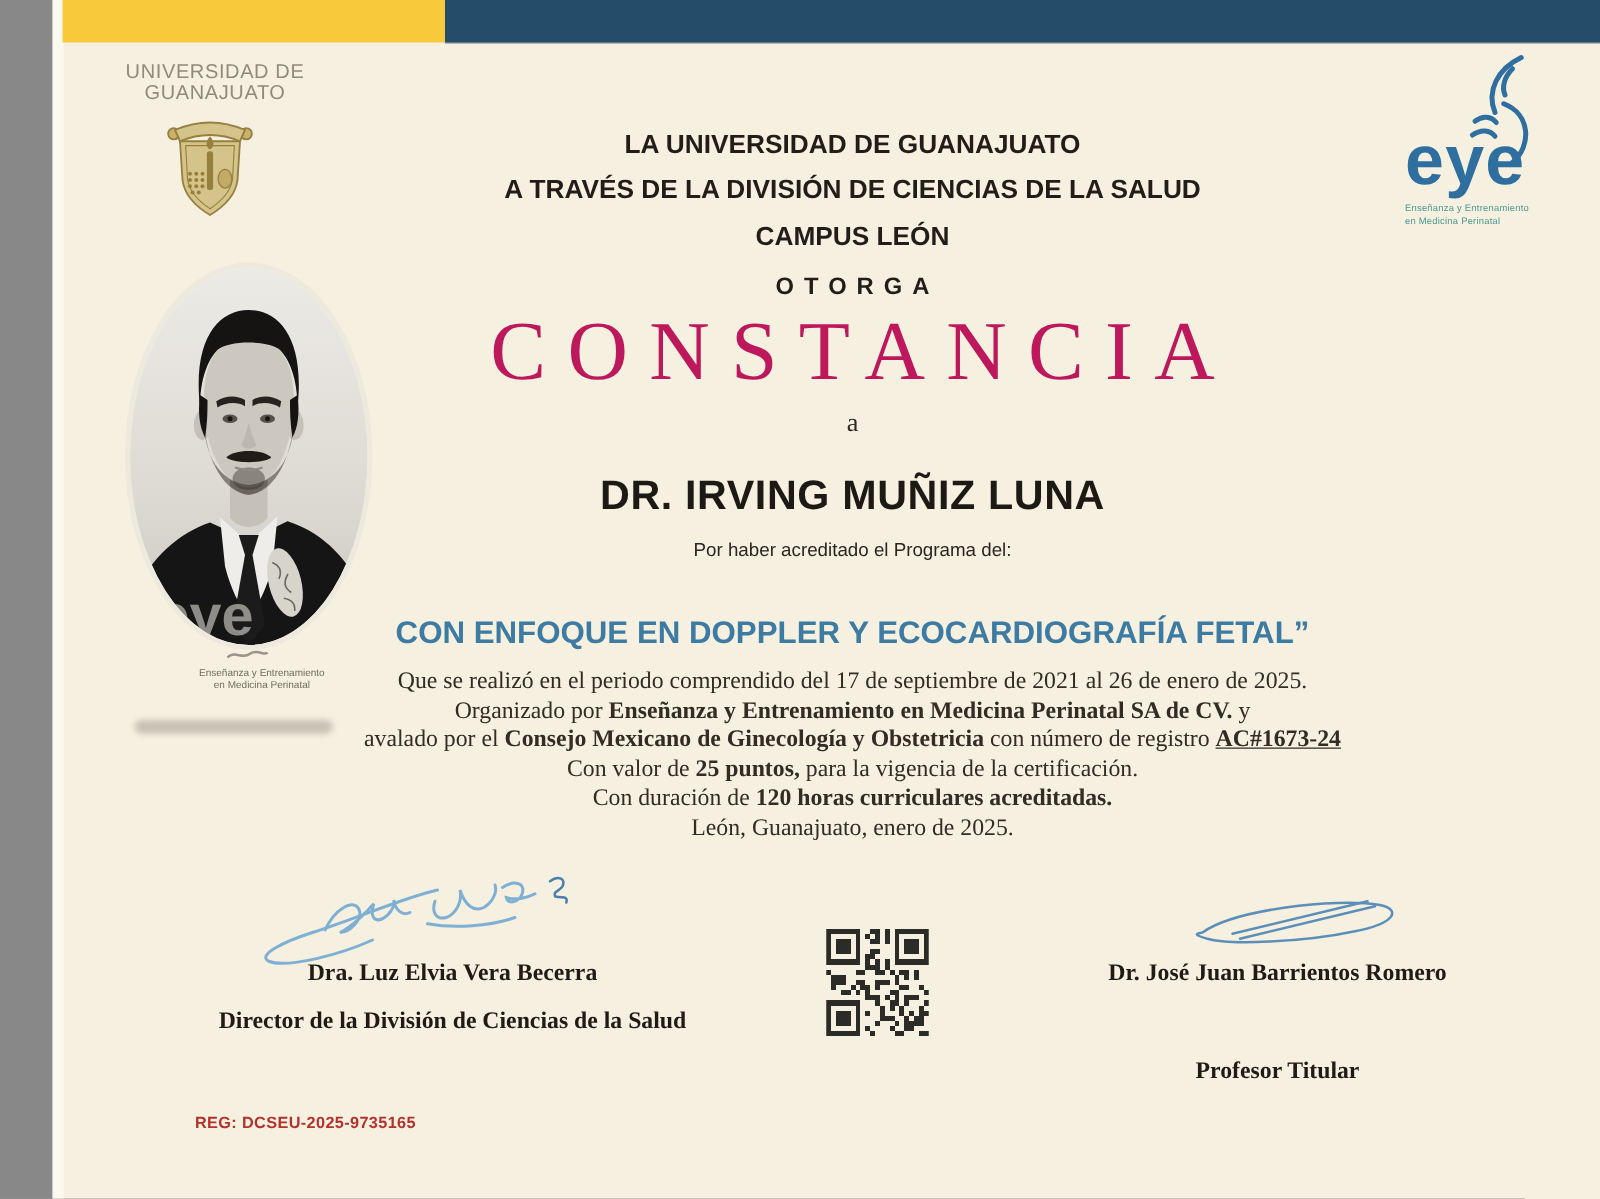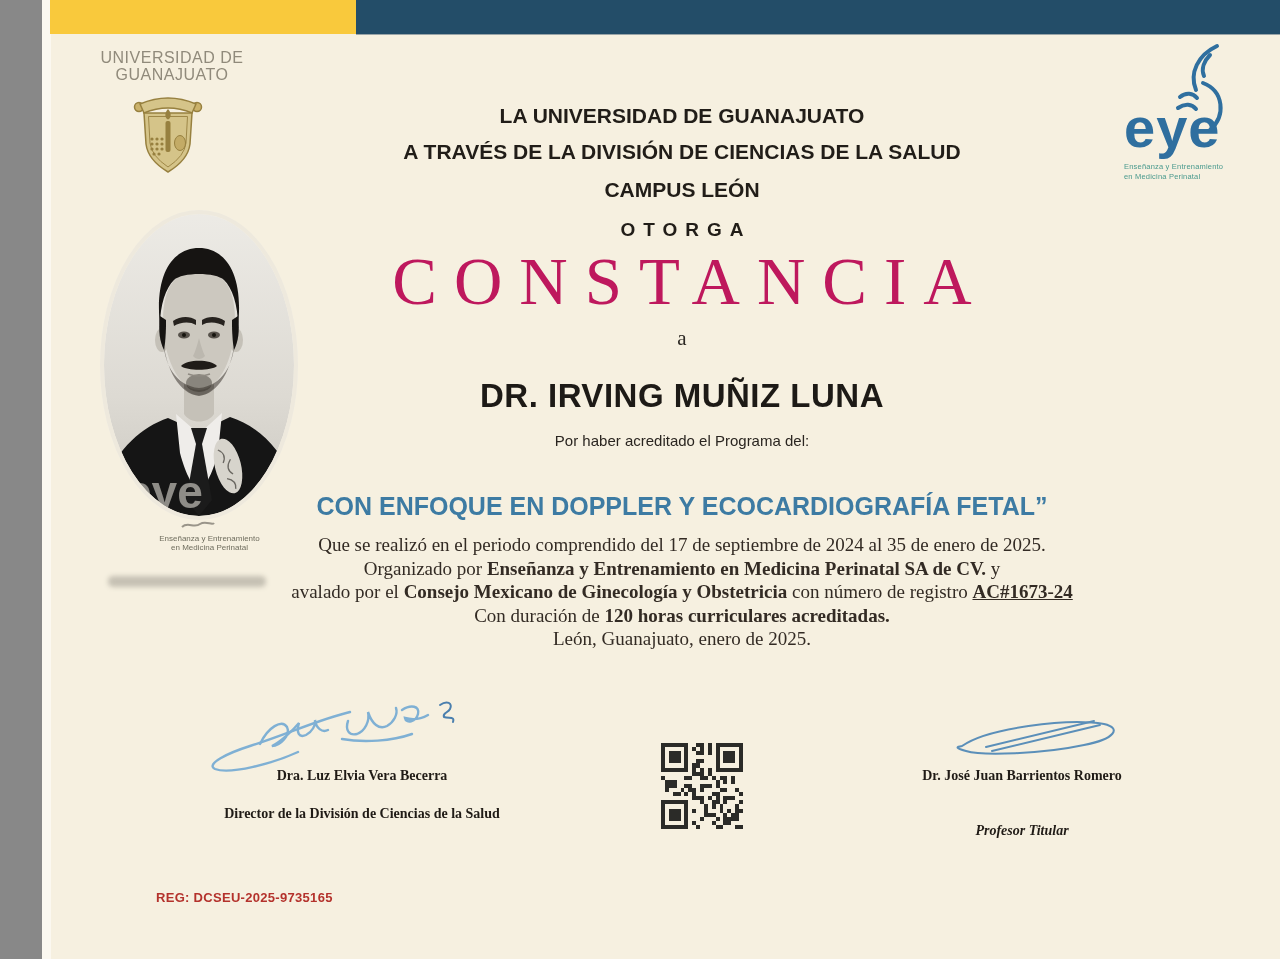--- a/index.html
+++ b/index.html
@@ -32,21 +32,21 @@
   .body-par{left:140px;width:1000px;top:533px;text-align:center;
             font-family:"Liberation Serif",serif;font-size:19px;line-height:23.5px;color:#332b24;}
   .body-par b{font-weight:bold;}
   .reg-num{text-decoration:underline;font-weight:bold;}
   
   .caption{left:95px;width:145px;top:535px;text-align:center;font-size:8px;line-height:8.5px;
            color:#6f6d5e;}
   .smudge{left:66px;top:576px;width:158px;height:11px;background:#8b887e;opacity:.45;
           border-radius:5px;filter:blur(2.5px);}
   
-  .sig-name{font-family:"Liberation Serif",serif;font-weight:bold;font-size:14px;color:#201b16;
+  .sig-name{font-family:"Liberation Serif",serif;font-weight:bold;font-size:19px;color:#201b16;
             text-align:center;}
   .sig-left{left:110px;width:420px;}
   .sig-right{left:765px;width:430px;}
   
   .reg{left:114px;top:890px;font-size:13px;font-weight:bold;color:#b4322c;letter-spacing:.3px;}
 </style>
 </head>
 <body>
 
 <div id="page">
@@ -112,23 +112,24 @@
   <div class="abs cline otorga" style="top:219px;">OTORGA</div>
 
   <div class="abs cline title" style="top:248px;">CONSTANCIA</div>
   <div class="abs cline conn-a" style="top:326px;">a</div>
 
   <div class="abs cline name" style="top:377px;">DR. IRVING MUÑIZ LUNA</div>
   <div class="abs cline intro" style="top:432px;">Por haber acreditado el Programa del:</div>
   <div class="abs cline prog" style="top:494px;">CON ENFOQUE EN DOPPLER Y ECOCARDIOGRAFÍA FETAL”</div>
 
   <div class="abs body-par">
-    <div>Que se realizó en el periodo comprendido del 17 de septiembre de 2024 al 35 de enero de 2025.</div>
+    <div>Que se realizó en el periodo comprendido del 17 de septiembre de 2021 al 26 de enero de 2025.</div>
     <div><span>Organizado por </span><b>Enseñanza y Entrenamiento en Medicina Perinatal SA de CV.</b><span> y</span></div>
     <div><span>avalado por el </span><b>Consejo Mexicano de Ginecología y Obstetricia</b><span> con número de registro </span><span class="reg-num">AC#1673-24</span></div>
+    <div><span>Con valor de </span><b>25 puntos,</b><span> para la vigencia de la certificación.</span></div>
     <div><span>Con duración de </span><b>120 horas curriculares acreditadas.</b></div>
     <div>León, Guanajuato, enero de 2025.</div>
   </div>
 
   <div class="abs" style="left:56px;top:208px;width:202px;height:314px;">
     <svg width="202" height="314" viewBox="0 0 202 314">
       <defs>
         <clipPath id="pclip">
             <ellipse cx="101" cy="157" rx="95" ry="151"></ellipse>
           </clipPath>
@@ -210,17 +211,17 @@
   <div class="abs" style="left:900px;top:713px;width:200px;height:52px;">
     <svg width="200" height="52" viewBox="0 0 200 52">
       <g fill="none" stroke="#5b8fb9" stroke-width="2" stroke-linecap="round">
         <path d="M20 33 C45 15 125 5 162 11 C180 15 173 26 142 32 C100 41 40 43 24 38 C13 35 14 34 20 33"></path>
         <path d="M44 34 L152 8"></path>
         <path d="M50 38 L158 12"></path>
       </g>
     </svg>
   </div>
   <div class="abs sig-name sig-right" style="top:768px;">Dr. José Juan Barrientos Romero</div>
-  <div class="abs sig-name sig-right" style="top:823px;font-style:italic;">Profesor Titular</div>
+  <div class="abs sig-name sig-right" style="top:846px;">Profesor Titular</div>
 
   <div class="abs reg">REG: DCSEU-2025-9735165</div>
 
 </div>
 
 </body></html>

